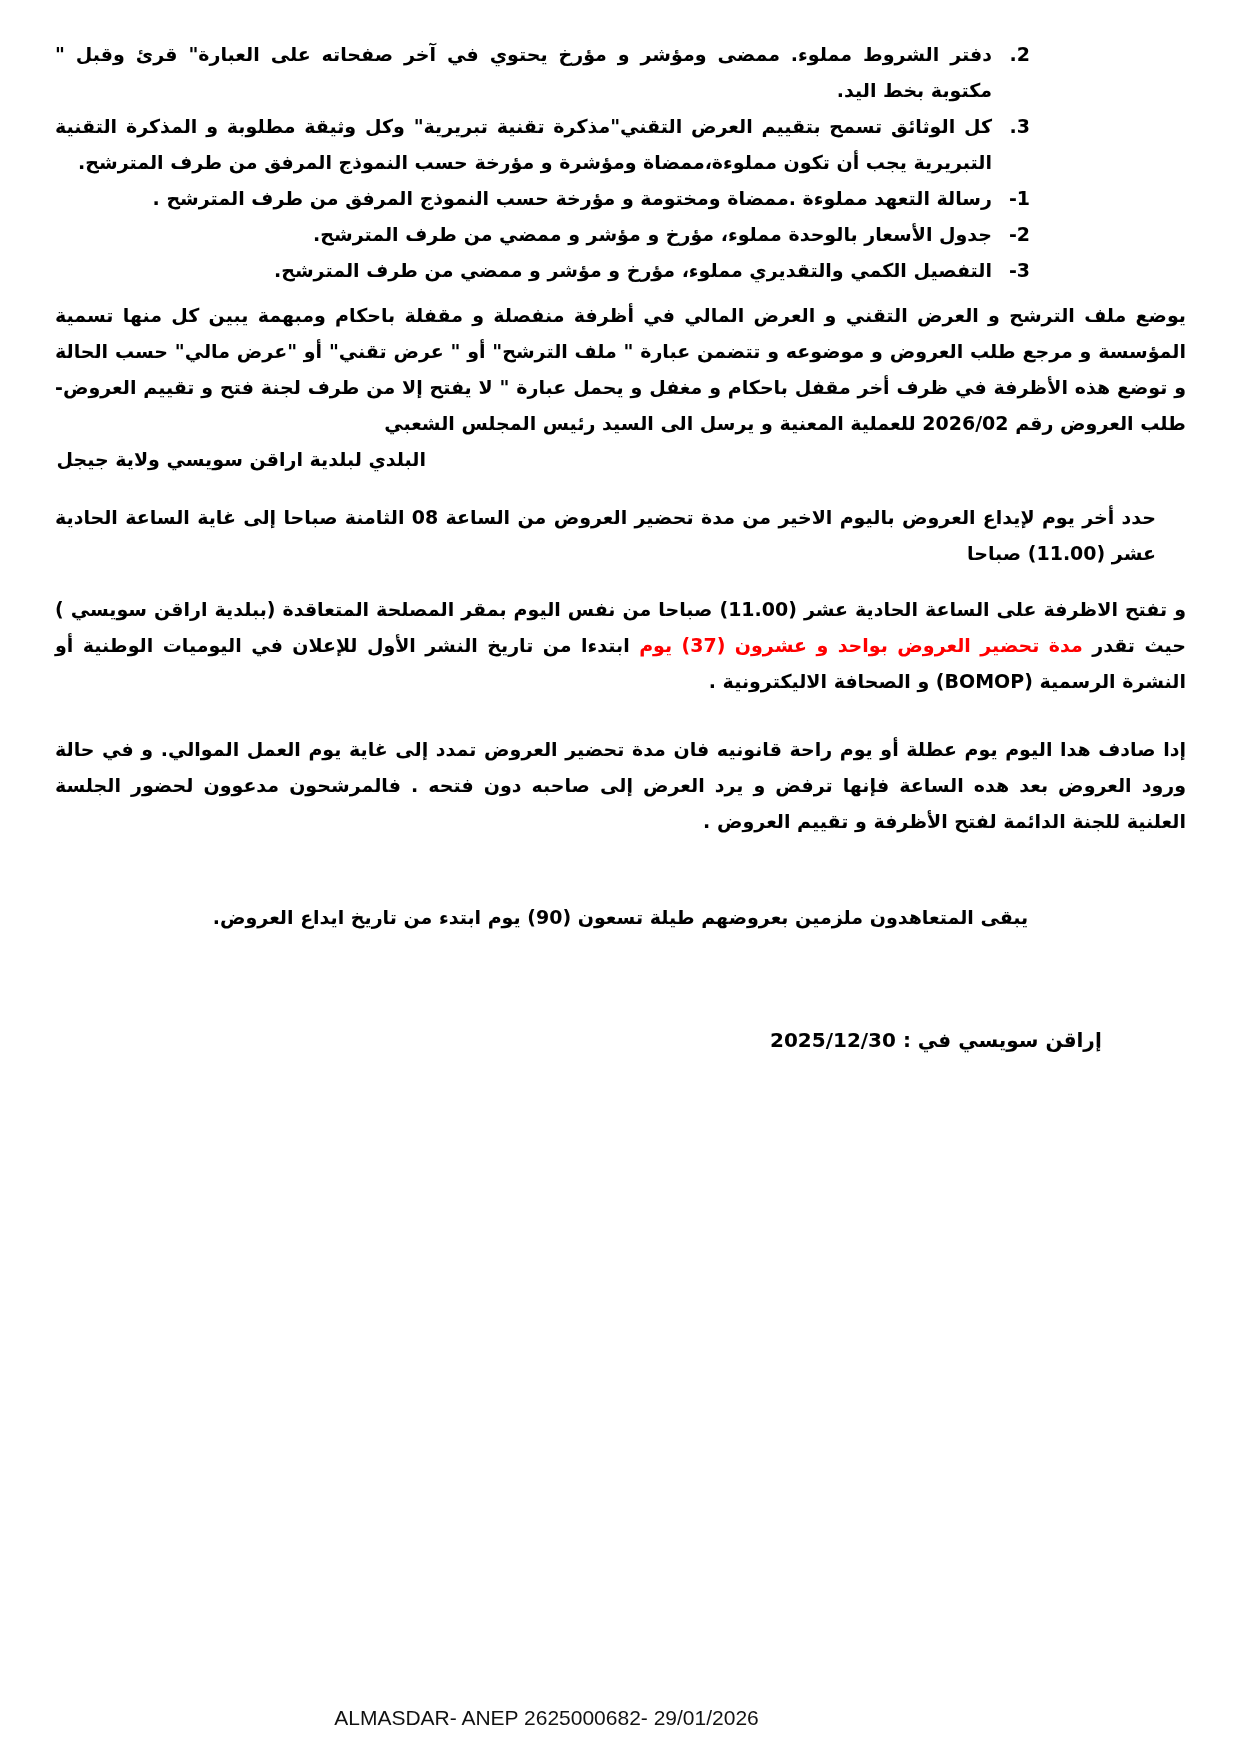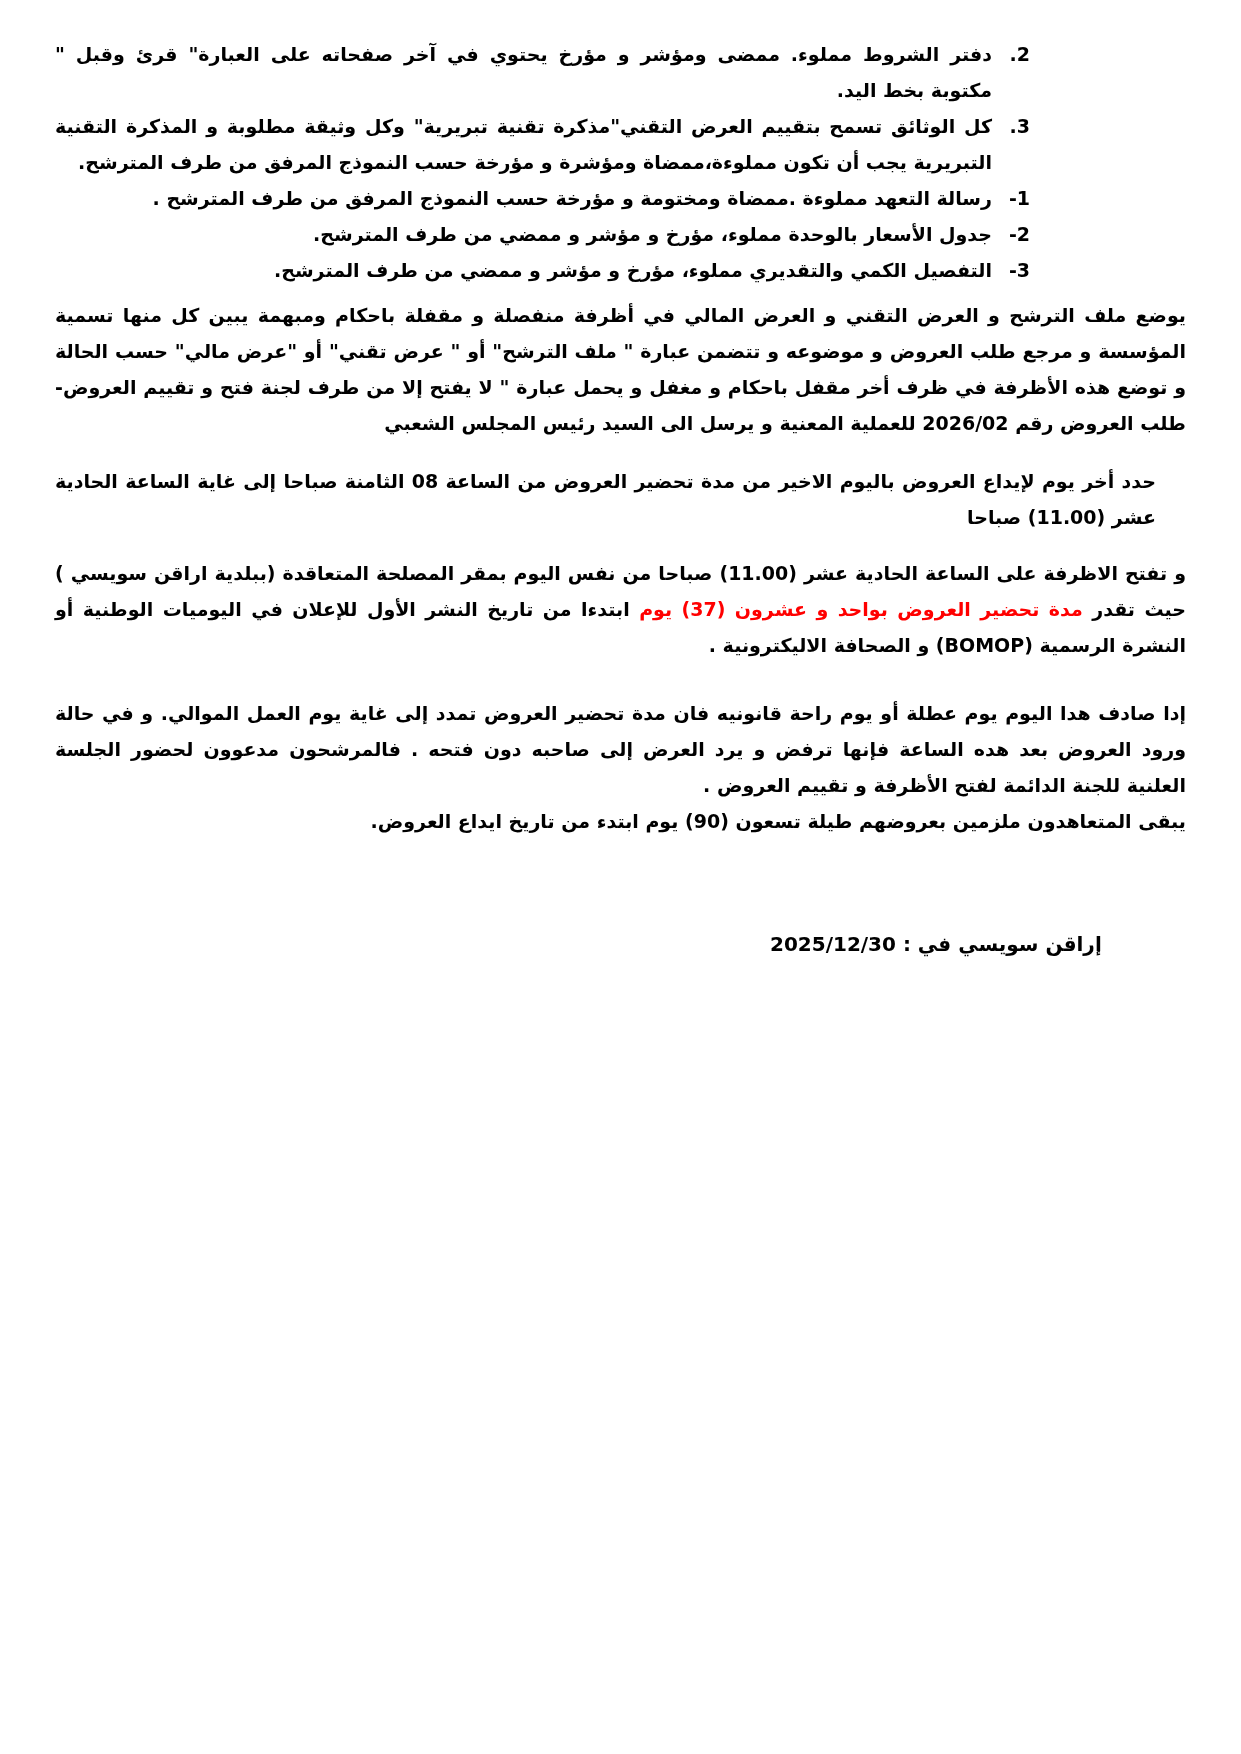--- a/index.html
+++ b/index.html
@@ -59,21 +59,22 @@
     width: 390px;
     margin-left: auto;
     margin-right: 760px;
     text-align: right;
   }
   .para-deadline { margin-top: 22px; padding-right: 30px; }
   .para-opening { margin-top: 20px; }
   .red { color: #ff0000; }
   .para-holiday { margin-top: 32px; }
   .para-validity {
-    text-align: right;
+    margin-top: 60px;
+    text-align: center;
     direction: rtl;
     font-size: 19px;
     line-height: 36px;
   }
   .place-date {
     margin-top: 88px;
     text-align: left;
     font-size: 20px;
     line-height: 34px;
     padding-left: 4px;
@@ -128,29 +129,31 @@
         <span class="marker">2-</span>
         <span class="li-text">جدول الأسعار بالوحدة مملوء، مؤرخ و مؤشر و ممضي من طرف المترشح.</span>
       </li>
       <li class="li">
         <span class="marker">3-</span>
         <span class="li-text">التفصيل الكمي والتقديري مملوء، مؤرخ و مؤشر و ممضي من طرف المترشح.</span>
       </li>
     </ul>
 
     <div class="para para-envelopes">يوضع ملف الترشح و العرض التقني و العرض المالي في أظرفة منفصلة و مقفلة باحكام ومبهمة  يبين كل منها تسمية المؤسسة و مرجع طلب العروض و موضوعه و تتضمن عبارة " ملف الترشح" أو " عرض تقني" أو "عرض مالي" حسب الحالة و توضع هذه الأظرفة في ظرف أخر مقفل باحكام و مغفل و يحمل عبارة " لا يفتح إلا من طرف لجنة فتح و تقييم العروض- طلب العروض رقم 2026/02  للعملية المعنية و يرسل الى السيد رئيس المجلس الشعبي</div>
+    <div class="envelopes-tail">البلدي لبلدية اراقن سويسي ولاية جيجل</div>
 
     <div class="para para-deadline">حدد أخر  يوم لإيداع العروض  باليوم الاخير من مدة تحضير العروض من الساعة 08 الثامنة صباحا إلى  غاية الساعة الحادية عشر (11.00) صباحا</div>
 
     <div class="para para-opening">
       <span>و تفتح الاظرفة على الساعة الحادية عشر (11.00) صباحا  من نفس اليوم بمقر المصلحة المتعاقدة (ببلدية اراقن سويسي )  حيث تقدر </span><span class="red">مدة تحضير العروض بواحد و عشرون (37) يوم</span><span>  ابتدءا من تاريخ النشر الأول للإعلان في اليوميات الوطنية أو النشرة الرسمية (BOMOP) و الصحافة الاليكترونية .</span>
     </div>
 
     <div class="para para-holiday">إدا صادف هدا اليوم يوم عطلة أو يوم راحة قانونيه فان مدة تحضير العروض تمدد إلى غاية يوم العمل الموالي. و في حالة ورود العروض بعد هده الساعة فإنها ترفض و يرد العرض إلى صاحبه دون فتحه . فالمرشحون مدعوون لحضور الجلسة العلنية للجنة الدائمة لفتح الأظرفة و تقييم العروض .</div>
 
     <div class="para-validity">يبقى المتعاهدون ملزمين بعروضهم طيلة تسعون (90) يوم ابتدء من تاريخ ايداع العروض.</div>
 
     <div class="place-date">إراقن سويسي في : 2025/12/30</div>
 
 
   </div>
 
+  <div class="anep-footer">ALMASDAR- ANEP 2625000682- 29/01/2026</div>
 </div>
 
 </body></html>

